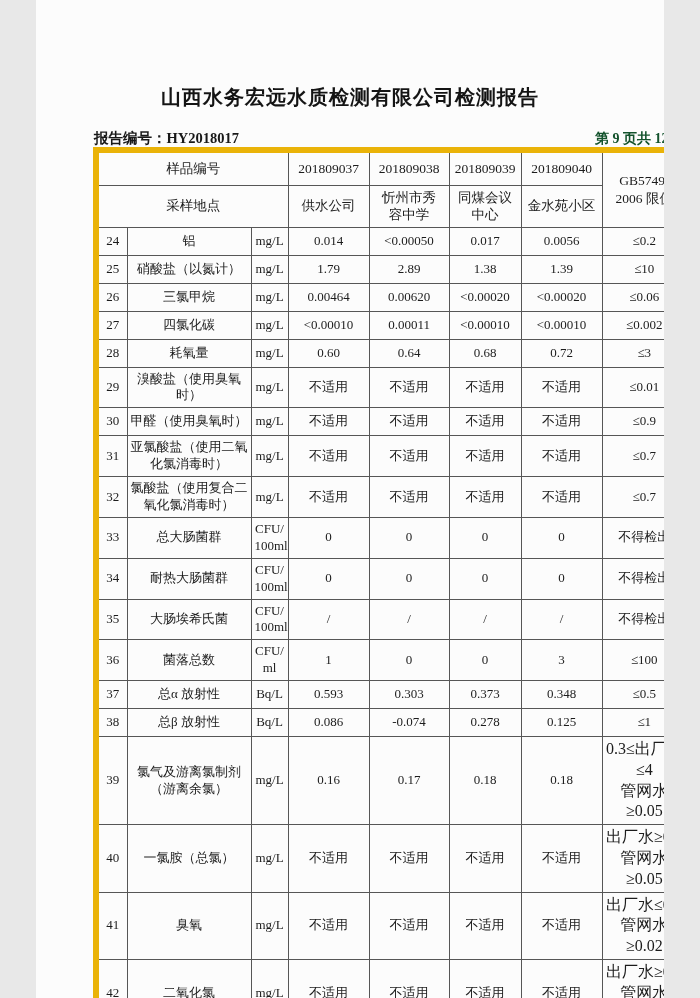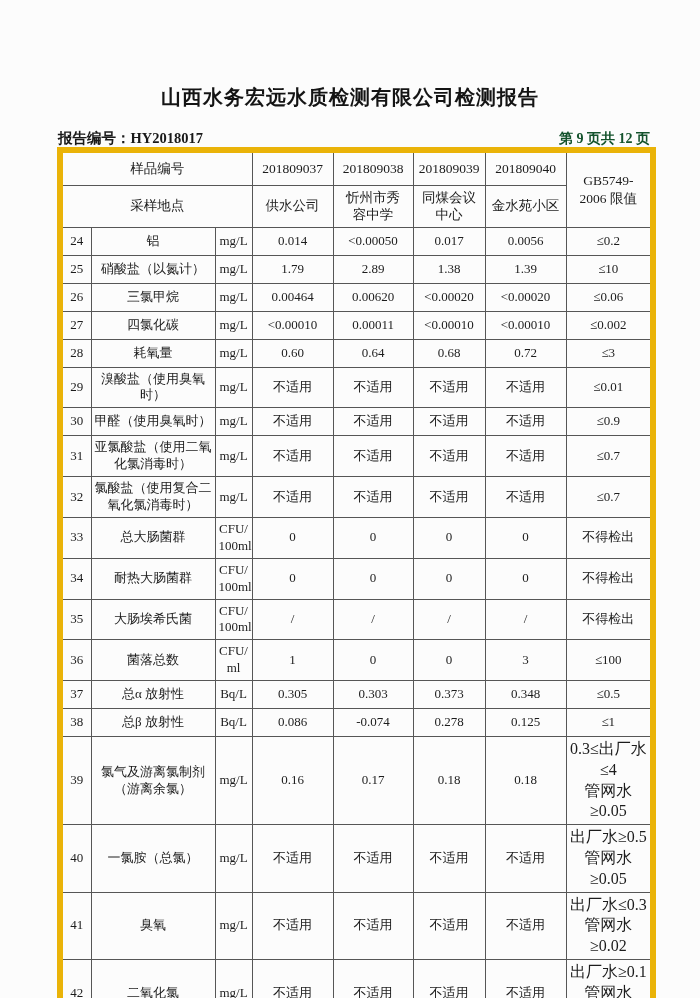--- a/index.html
+++ b/index.html
@@ -1,19 +1,19 @@
 <!DOCTYPE html>
 <html><head>
 <meta charset="utf-8">
 <style>
   * { margin: 0; padding: 0; box-sizing: border-box; }
   html, body { background: #e8e8e8; }
   .page {
     position: relative;
-    width: 700px;
+    width: 628px;
     height: 998px;
     margin: 0 auto;
     background: #fcfcfc;
     overflow: hidden;
     color: #1c1c1c;
     font-family: "Liberation Serif", "DejaVu Serif", serif;
   }
   .doc-title {
     position: absolute;
     top: 84px;
@@ -256,21 +256,21 @@
       <td>1</td>
       <td>0</td>
       <td>0</td>
       <td>3</td>
       <td class="limit-cell">≤100</td>
     </tr>
         <tr>
       <td>37</td>
       <td class="name-cell">总α 放射性</td>
       <td class="unit-cell">Bq/L</td>
-      <td>0.305</td>
+      <td>0.593</td>
       <td>0.303</td>
       <td>0.373</td>
       <td>0.348</td>
       <td class="limit-cell">≤0.5</td>
     </tr>
         <tr>
       <td>38</td>
       <td class="name-cell">总β 放射性</td>
       <td class="unit-cell">Bq/L</td>
       <td>0.086</td>

